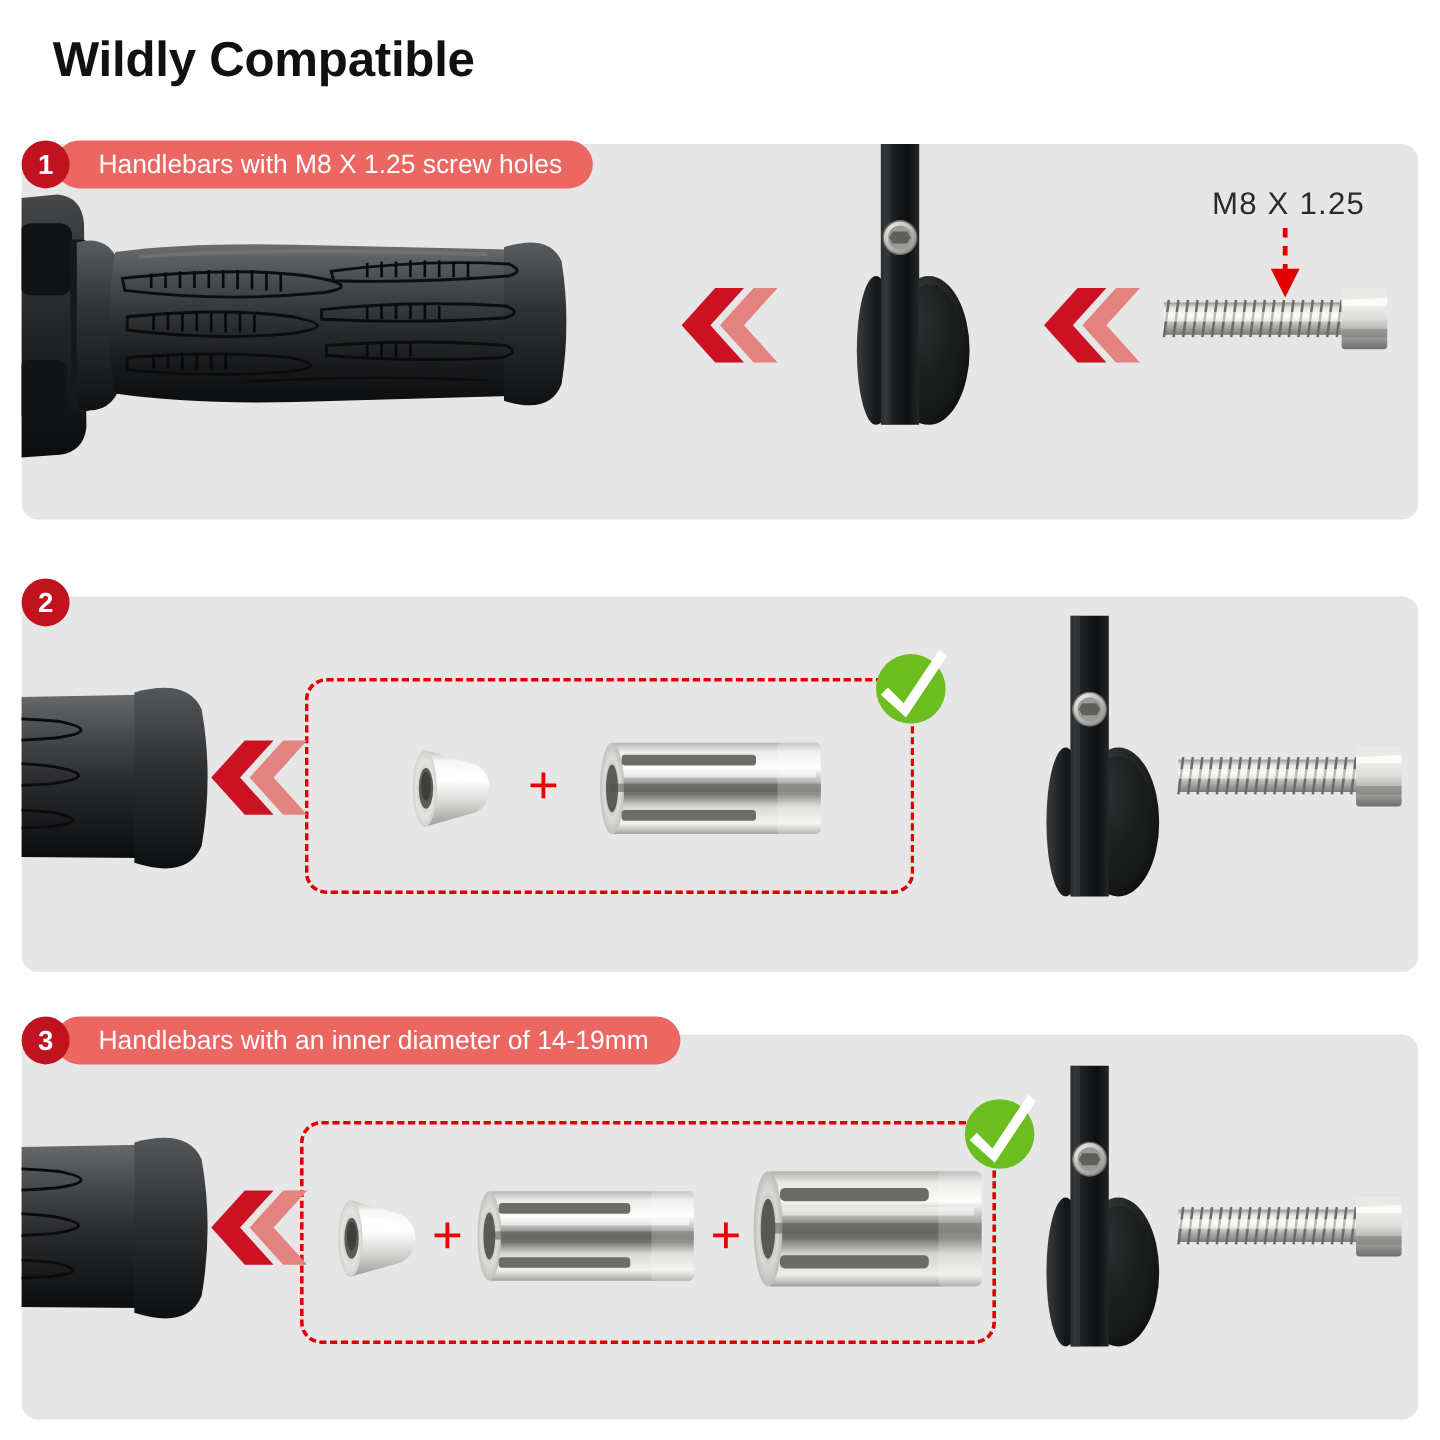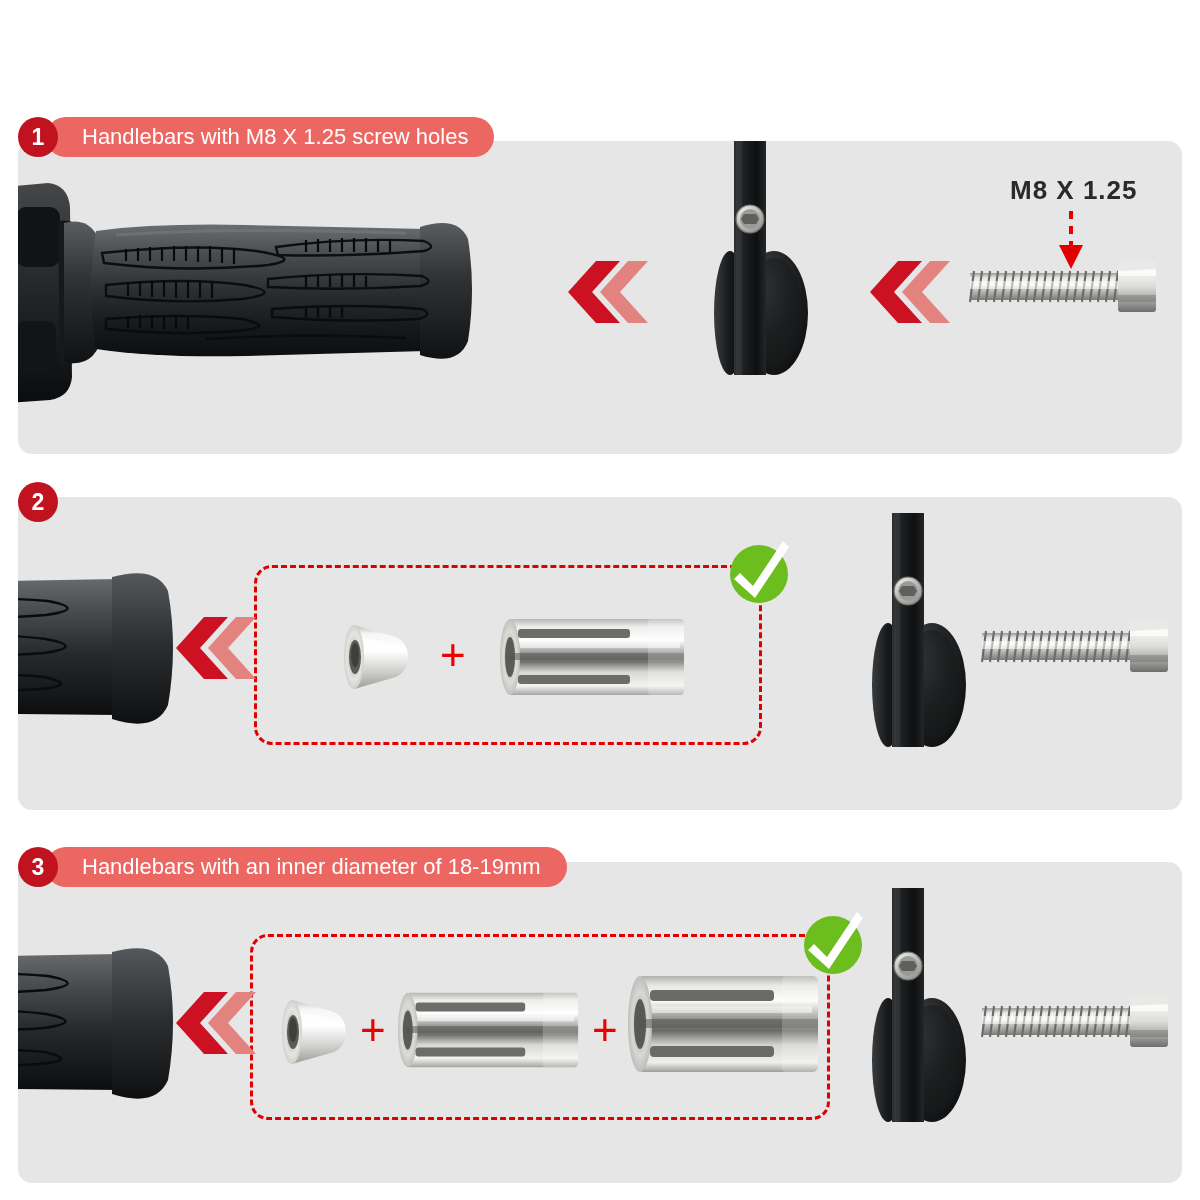--- a/index.html
+++ b/index.html
@@ -16,21 +16,21 @@
     position: absolute; left: 44px; top: 26px;
     font-size: 41px; font-weight: bold; color: #111111;
     letter-spacing: -0.2px; line-height: 1.15;
   }
 
   
   .panel {
     position: absolute; left: 18px; width: 1164px;
     background: #e6e6e6; border-radius: 14px; overflow: hidden;
   }
-  #panel-1 { top: 141px; height: 313px; font-weight: bold; }
+  #panel-1 { top: 120px; height: 313px; }
   #panel-2 { top: 497px; height: 313px; }
   #panel-3 { top: 862px; height: 321px; }
 
   
   .hdr { position: absolute; left: 18px; height: 44px; z-index: 30; display: flex; align-items: center; }
   #hdr-1 { top: 115px; }
   #hdr-2 { top: 480px; }
   #hdr-3 { top: 845px; }
   .badge {
     width: 40px; height: 40px; border-radius: 50%;
@@ -86,20 +86,21 @@
 
   
   .check { position: absolute; z-index: 26; }
   .check svg { display: block; }
 </style>
 </head>
 <body>
 
 <div class="page">
 
+  <div class="title">Wildly Compatible</div>
 
   <div class="panel" id="panel-1">
 
     <div class="grip" style="left:-12px; top:40px;">
       <svg width="500" height="235" viewBox="0 0 500 235">
         <defs>
           <linearGradient id="g1b" x1="0" y1="0" x2="0" y2="1">
             <stop offset="0%" stop-color="#6b6e71"></stop>
             <stop offset="22%" stop-color="#4a4d50"></stop>
             <stop offset="52%" stop-color="#2a2c2e"></stop>
@@ -635,16 +636,16 @@
     <div class="badge">1</div>
     <div class="pill">Handlebars with M8 X 1.25 screw holes</div>
   </div>
 
   <div class="hdr" id="hdr-2">
     <div class="badge">2</div>
   </div>
 
   <div class="hdr" id="hdr-3">
     <div class="badge">3</div>
-    <div class="pill">Handlebars with an inner diameter of 18-19mm</div>
+    <div class="pill">Handlebars with an inner diameter of 14-19mm</div>
   </div>
 
 </div>
 
 </body></html>

